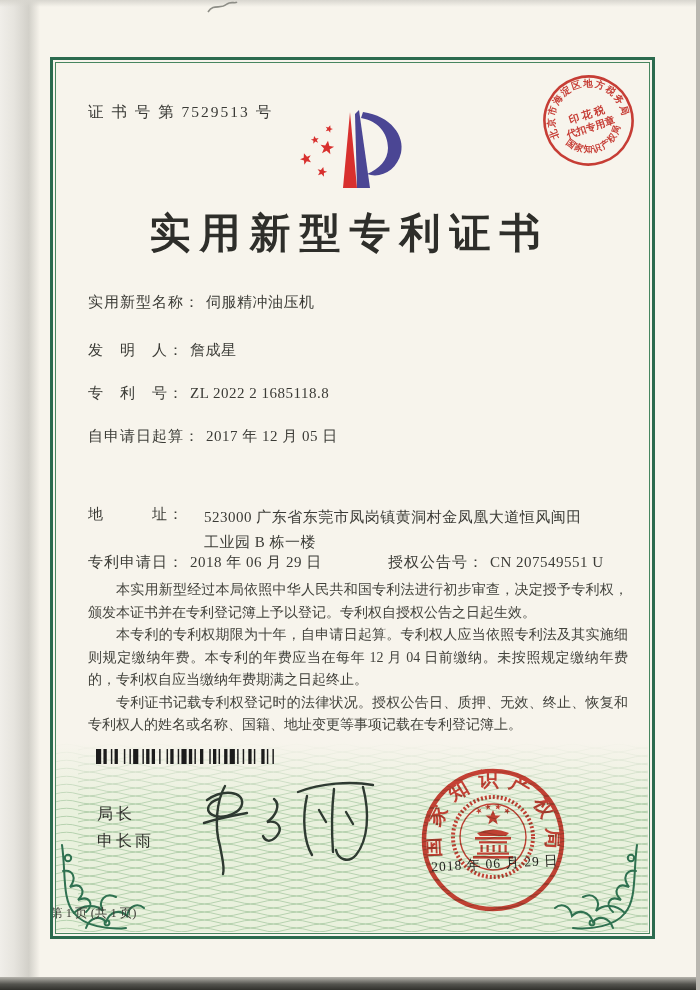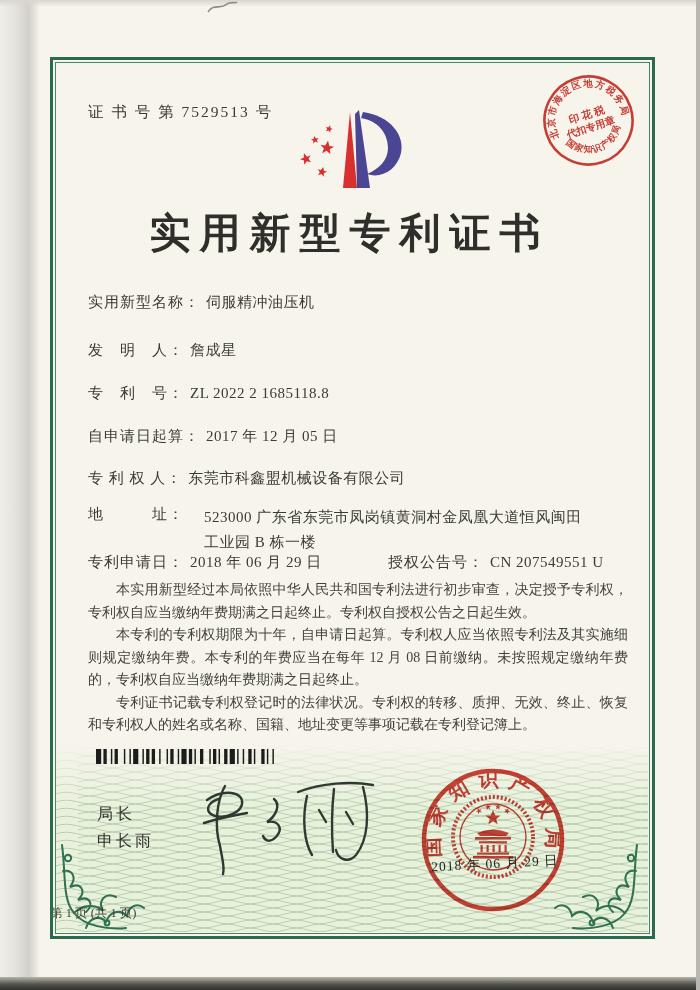--- a/index.html
+++ b/index.html
@@ -133,35 +133,32 @@
   </div>
   <div class="abs row" style="top:341px">
     <span class="lbl">发　明　人：</span><span class="val">詹成星</span>
   </div>
   <div class="abs row" style="top:384px">
     <span class="lbl">专　利　号：</span><span class="val">ZL 2022 2 1685118.8</span>
   </div>
   <div class="abs row" style="top:427px">
     <span class="lbl">自申请日起算：</span><span class="val">2017 年 12 月 05 日</span>
   </div>
-  <div class="abs row" style="top:469px">
-    <span class="lbl">专 利 权 人：</span><span class="val">东莞市科鑫盟机械设备有限公司</span>
-  </div>
   <div class="abs row" style="top:505px">
     <span class="lbl">地　　　址：</span><span class="addr-val"><span style="display:block">523000 广东省东莞市凤岗镇黄洞村金凤凰大道恒风闽田</span><span style="display:block">工业园 B 栋一楼</span></span>
   </div>
   <div class="abs row" style="top:553px">
     <span class="lbl">专利申请日：</span><span class="val">2018 年 06 月 29 日</span>
     <span class="grant-no"><span class="lbl">授权公告号：</span><span class="val">CN 207549551 U</span></span>
   </div>
 
   <div class="abs paras">
-    <p>本实用新型经过本局依照中华人民共和国专利法进行初步审查，决定授予专利权，专利权自应当缴纳年费期满之日起终止。专利权自授权公告之日起生效。</p>
-    <p>本专利的专利权期限为十年，自申请日起算。专利权人应当依照专利法及其实施细则规定缴纳年费。本专利的年费应当在每年 12 月 08 日前缴纳。未按照规定缴纳年费的，专利权自应当缴纳年费期满之日起终止。</p>
-    <p>专利证书记载专利权登记时的法律状况。专利权的转移、质押、无效、终止、恢复和专利权人的姓名或名称、国籍、地址变更等事项记载在专利登记簿上。</p>
+    <p>本实用新型经过本局依照中华人民共和国专利法进行初步审查，决定授予专利权，颁发本证书并在专利登记簿上予以登记。专利权自授权公告之日起生效。</p>
+    <p>本专利的专利权期限为十年，自申请日起算。专利权人应当依照专利法及其实施细则规定缴纳年费。本专利的年费应当在每年 12 月 04 日前缴纳。未按照规定缴纳年费的，专利权自应当缴纳年费期满之日起终止。</p>
+    <p>专利证书记载专利权登记时的法律状况。授权公告日、质押、无效、终止、恢复和专利权人的姓名或名称、国籍、地址变更等事项记载在专利登记簿上。</p>
   </div>
 
   <svg class="svgabs" style="left:96px;top:749px" width="182" height="15" viewBox="0 0 182 15" id="barcode-bars">
       <rect x="0.00" y="0" width="5.17" height="15" fill="#1c1c1c"></rect>
       <rect x="7.43" y="0" width="3.31" height="15" fill="#1c1c1c"></rect>
       <rect x="14.86" y="0" width="1.46" height="15" fill="#1c1c1c"></rect>
       <rect x="18.57" y="0" width="3.31" height="15" fill="#1c1c1c"></rect>
       <rect x="27.86" y="0" width="1.46" height="15" fill="#1c1c1c"></rect>
       <rect x="33.43" y="0" width="1.46" height="15" fill="#1c1c1c"></rect>
       <rect x="37.14" y="0" width="5.17" height="15" fill="#1c1c1c"></rect>

